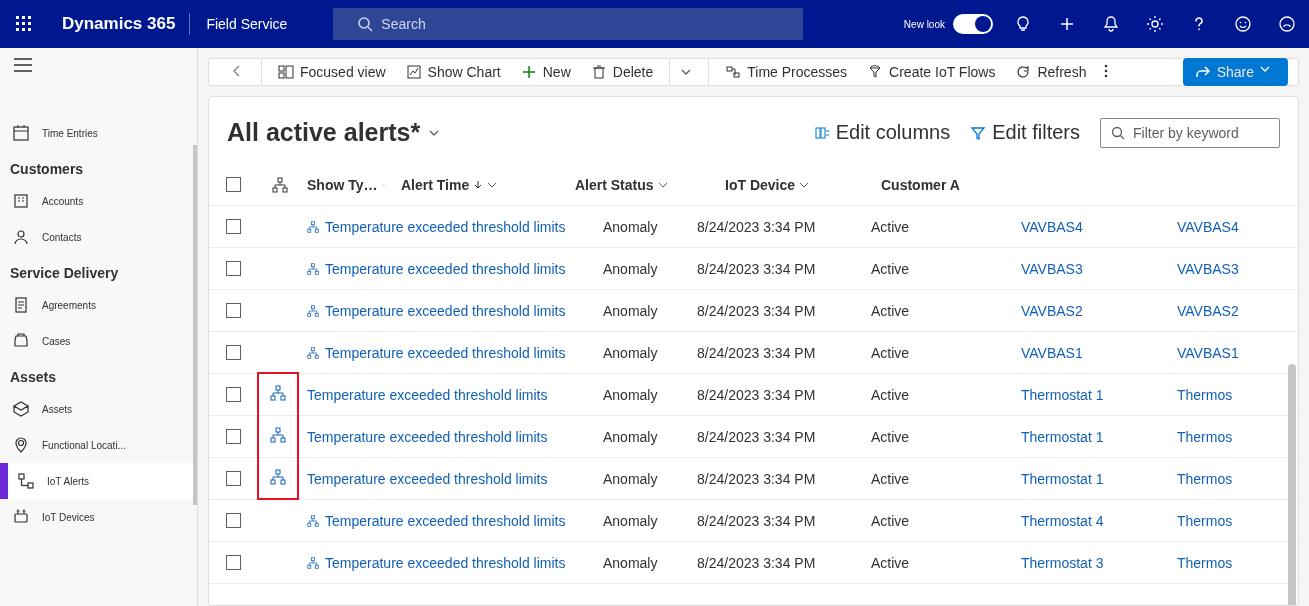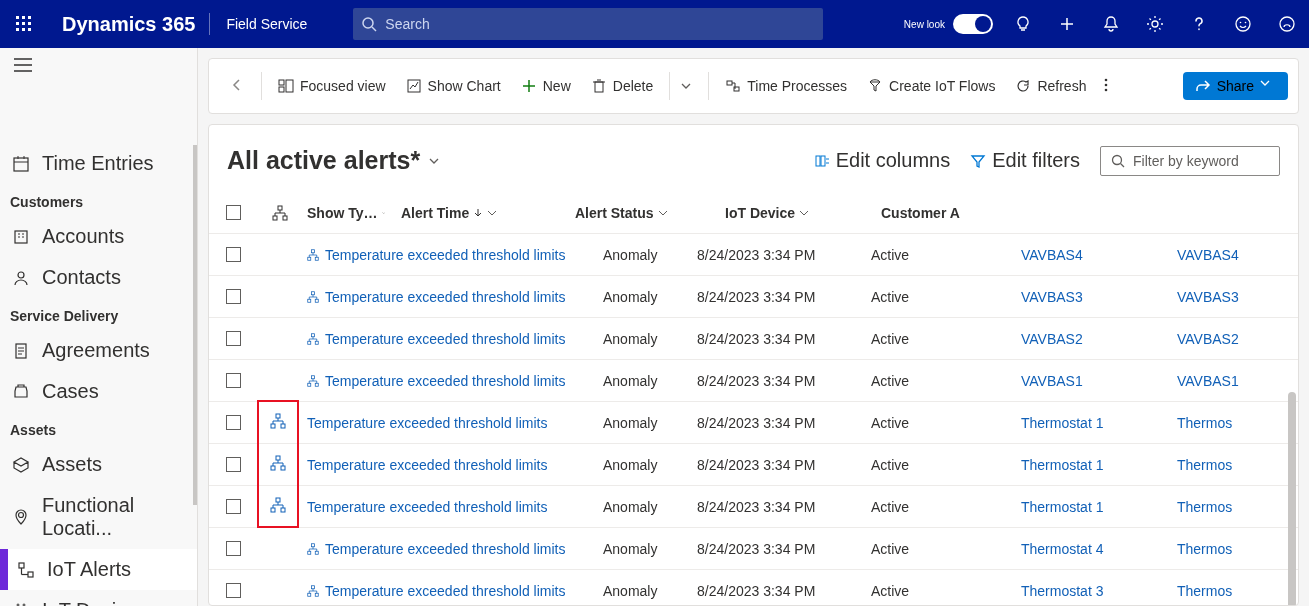--- a/index.html
+++ b/index.html
@@ -1,45 +1,45 @@
 <!DOCTYPE html>
 <html><head>
 <meta charset="utf-8">
 <style>
 * { box-sizing: border-box; margin: 0; padding: 0; }
 body { font-family: "Segoe UI", Arial, sans-serif; font-size: 14px; color: #323130; background: #fff; overflow: hidden; width: 1309px; height: 606px; }
 .topbar { background: #00188f; height: 48px; display: flex; align-items: center; color: #fff; }
 .topbar .waffle { width: 48px; display: flex; align-items: center; justify-content: center; }
-.topbar .brand { font-weight: 600; padding: 0 14px; font-size: 20px; }
+.topbar .brand { font-weight: 600; padding: 0 14px; font-size: 17px; }
 .topbar .divider { width: 1px; height: 22px; background: rgba(255,255,255,0.4); }
 .topbar .module { padding: 0 16px; font-size: 14px; }
-.topbar .search { margin-left: 30px; width: 470px; height: 32px; background: #2f4696; border-radius: 2px; display: flex; align-items: center; padding: 0 8px; color: #cdd6f0; cursor: text; }
+.topbar .search { margin-left: 30px; width: 470px; height: 32px; background: #2f4696; border-radius: 2px; display: flex; align-items: center; padding: 0 24px; color: #cdd6f0; cursor: text; }
 .topbar .search svg { margin-right: 8px; }
 .topbar .spacer { flex: 1; }
 .topbar .newlook { display: flex; align-items: center; font-size: 10px; margin-right: 8px; }
 .topbar .toggle { width: 40px; height: 20px; background: #fff; border-radius: 10px; margin-left: 8px; position: relative; cursor: pointer; }
 .topbar .toggle::after { content: ""; position: absolute; right: 2px; top: 2px; width: 16px; height: 16px; border-radius: 50%; background: #00188f; }
 .topbar .icon-btn { width: 44px; height: 48px; display: flex; align-items: center; justify-content: center; cursor: pointer; }
 .main { display: flex; height: calc(606px - 48px); }
 .sidebar { width: 198px; border-right: 1px solid #e1dfdd; background: #f8f8f8; display: flex; flex-direction: column; }
 .burger { padding: 10px 14px; }
 .nav-group { padding: 10px 10px 6px; font-weight: 600; font-size: 14px; color: #323130; }
-.nav-item { display: flex; align-items: center; padding: 9px 12px; cursor: pointer; font-size: 20px; color: #323130; }
+.nav-item { display: flex; align-items: center; padding: 9px 12px; cursor: pointer; font-size: 10px; color: #323130; }
 .nav-item svg { margin-right: 12px; flex-shrink: 0; }
 .nav-item.selected { background: #fff; border-left: 8px solid #6d28d9; padding-left: 9px; font-weight: 400; }
 .content { flex: 1; background: #f5f5f5; padding: 10px 10px 0 10px; display: flex; flex-direction: column; overflow: hidden; }
-.cmdbar { background: #fff; border: 1px solid #e1dfdd; border-radius: 4px; height: 56px; display: flex; align-items: center; padding: 0 10px; margin-bottom: 10px; }
+.cmdbar { background: #fff; border: 1px solid #e1dfdd; border-radius: 4px; height: 28px; display: flex; align-items: center; padding: 0 10px; margin-bottom: 10px; }
 .cmdbar .back { padding: 0 10px; cursor: pointer; }
 .cmdbar .sep { width: 1px; height: 28px; background: #e1dfdd; margin: 0 6px; }
 .cmdbar .btn { display: flex; align-items: center; padding: 6px 10px; cursor: pointer; color: #323130; font-size: 14px; }
 .cmdbar .btn svg { margin-right: 6px; }
 .cmdbar .btn.new svg { stroke: #107c10; }
 .cmdbar .spacer2 { flex: 1; }
 .cmdbar .more { padding: 6px 8px; cursor: pointer; }
-.share-btn { background: #0078d4; color: #000000; border-radius: 4px; padding: 6px 12px; display: flex; cursor: pointer; font-size: 14px; }
+.share-btn { background: #0078d4; color: #e5e5e5; border-radius: 4px; padding: 6px 12px; display: flex; cursor: pointer; font-size: 14px; }
 .share-btn svg { margin-right: 6px; }
 .share-btn .chev { margin-left: 6px; }
 .grid-panel { background: #fff; border: 1px solid #e1dfdd; border-radius: 4px; flex: 1; display: flex; flex-direction: column; overflow: hidden; }
 .grid-header { display: flex; align-items: center; padding: 18px 18px 14px; }
 .view-title { font-size: 25px; font-weight: 600; display: flex; align-items: center; cursor: pointer; }
 .view-title .chev { margin-left: 8px; }
 .grid-header .spacer3 { flex: 1; }
 .hdr-btn { display: flex; align-items: center; padding: 6px 10px; cursor: pointer; color: #323130; font-size: 20px; }
 .hdr-btn svg { margin-right: 6px; }
 .filter-input { border: 1px solid #8a8886; border-radius: 2px; padding: 6px 10px; display: flex; align-items: center; width: 180px; margin-left: 10px; color: #605e5c; cursor: text; }

